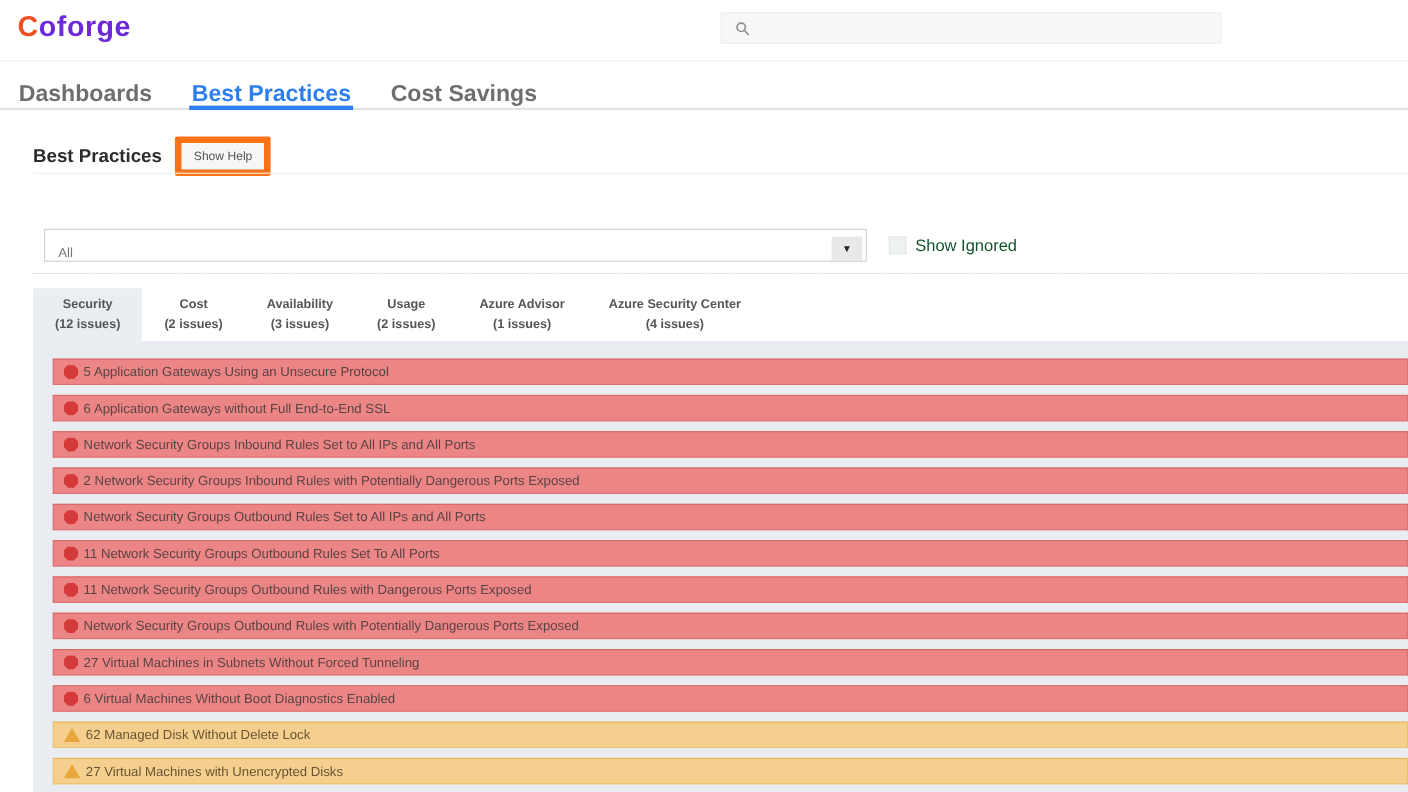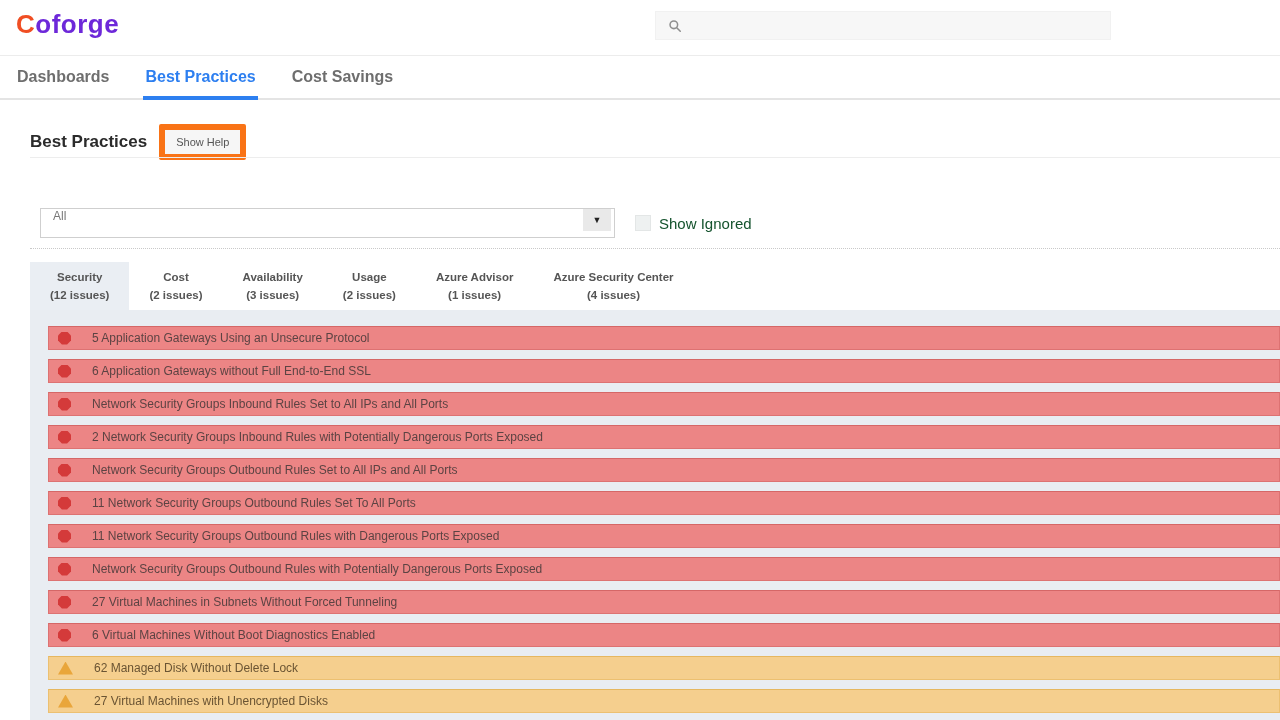--- a/index.html
+++ b/index.html
@@ -35,23 +35,23 @@
     font-family: "Liberation Sans", sans-serif;
   }
 
   
   .topnav {
     position: absolute; top: 56px; left: 0; right: 0; height: 44px;
     border-bottom: 2px solid #e4e4e4; background: #fff;
     display: flex; align-items: center; padding-left: 15px;
   }
   .nav-item {
-    font-size: 16px; font-weight: bold; color: #6e6e6e;
+    font-size: 21px; font-weight: bold; color: #6e6e6e;
     margin-right: 32px; position: relative; height: 42px;
-    display: flex; align-items: center; padding: 0 2px;
+    display: flex; align-items: flex-end; padding: 0 2px;
     cursor: pointer; white-space: nowrap;
   }
   .nav-item.active { color: #2d7ff0; }
   .nav-item.active::after {
     content: ""; position: absolute; left: 0; right: 0; bottom: -2px;
     height: 4px; background: #2d7ff0;
   }
 
   
   .title-row {
@@ -72,23 +72,23 @@
   
   .importance-label {
     position: absolute; top: 179px; left: 40px;
     font-size: 15px; font-weight: bold; color: #3e3e3e; margin-top: 36px;
   }
   .filter-row {
     position: absolute; top: 208px; left: 40px;
     display: flex; align-items: center;
   }
   .select-box {
-    width: 575px; height: 30px; background: #fff;
+    width: 748px; height: 30px; background: #fff;
     border: 1px solid #cfcfcf;
-    display: flex; align-items: flex-start; justify-content: space-between;
+    display: flex; align-items: flex-end; justify-content: space-between;
     cursor: pointer;
   }
   .select-value { font-size: 12px; color: #777; padding-left: 12px; }
   .select-arrow-btn {
     width: 28px; height: 22px; margin-right: 3px; background: #e9e9e9;
     display: flex; align-items: center; justify-content: center;
   }
   .select-arrow-btn .arrow { font-size: 9px; color: #222; line-height: 1; }
   .checkbox-group {
     display: flex; align-items: center; gap: 8px; margin-left: 20px;
@@ -115,21 +115,21 @@
   }
   .tab.active { background: #eaeef3; }
 
   
   .panel {
     position: absolute; top: 310px; left: 30px; right: 0; bottom: 0;
     background: #e9edf2; padding-top: 16px;
   }
   .issue-row {
     height: 24px; margin: 0 0 9px 18px;
-    display: flex; align-items: center; gap: 21px; padding-left: 9px;
+    display: flex; align-items: center; gap: 5px; padding-left: 9px;
     font-size: 12px; cursor: pointer;
   }
   .issue-row.critical {
     background: #ec8585; border: 1px solid #dd7272; border-top-color: #d56767;
     color: #5c4343;
   }
   .issue-row.warning {
     background: #f5cf8e; border: 1px solid #ecc071; border-top-color: #e6b75f;
     color: #6a5433;
   }

